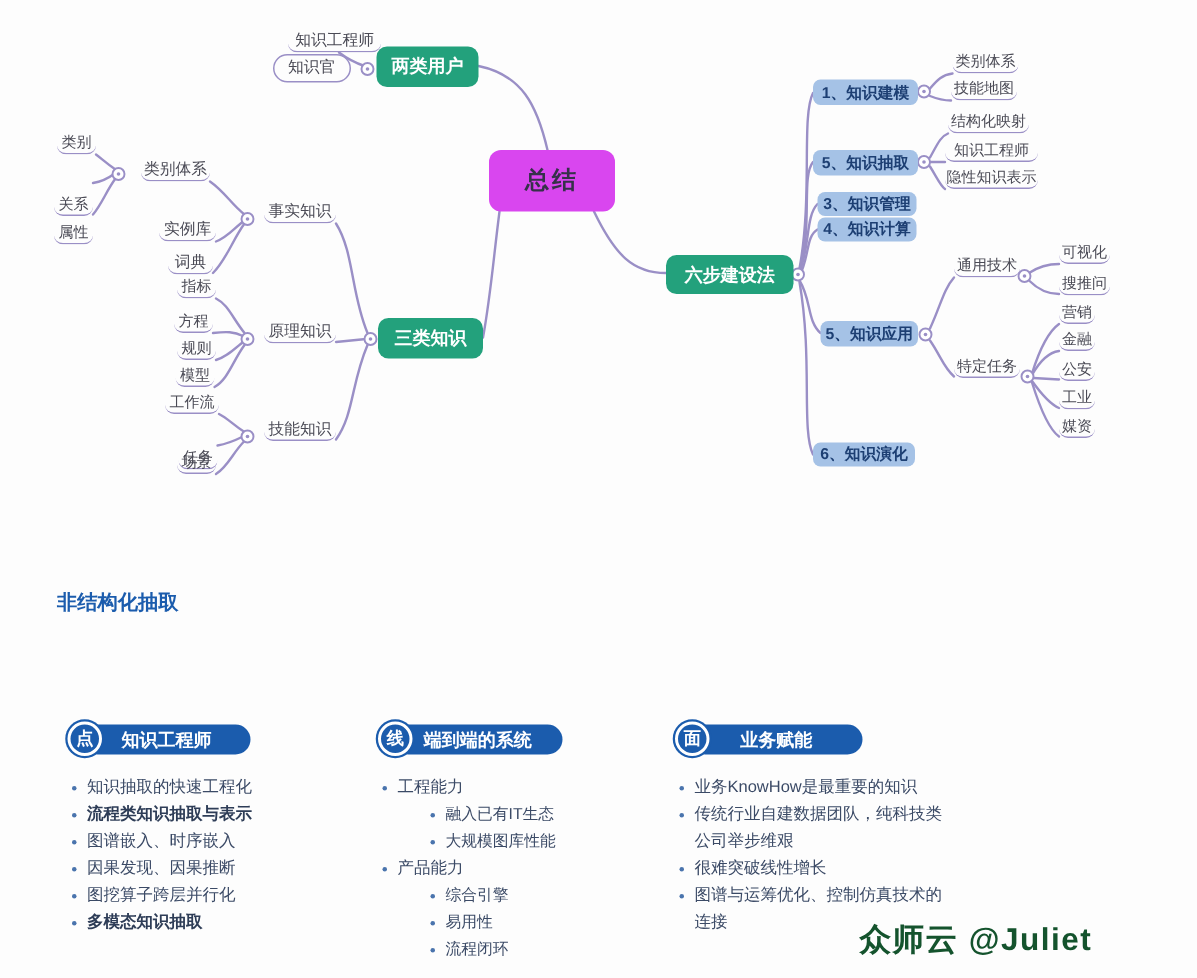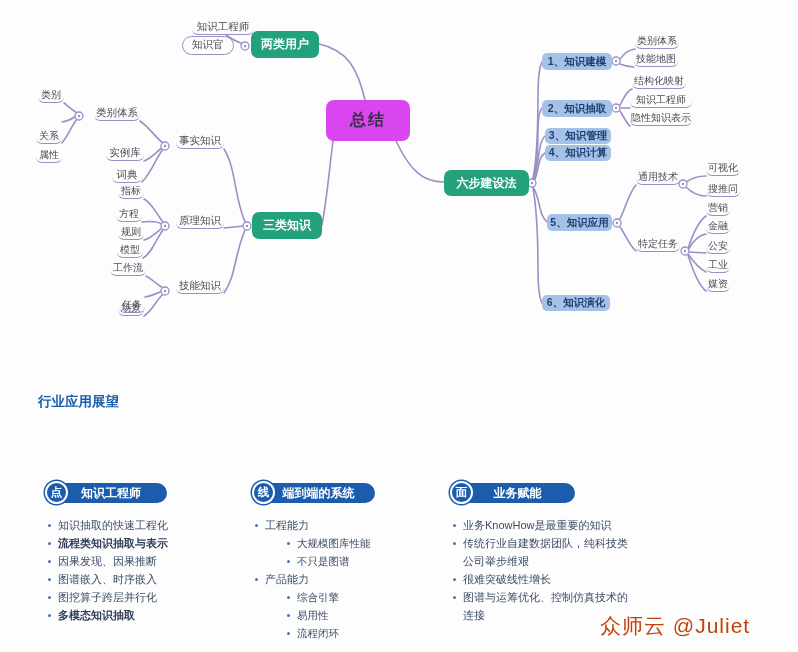--- a/index.html
+++ b/index.html
@@ -25,22 +25,22 @@
         color:#fff;font-weight:bold;font-size:12px;text-align:center;line-height:20px;}
   .badge{position:absolute;left:0;top:0;width:19px;height:19px;border-radius:50%;background:#1b5cad;
          color:#fff;font-weight:bold;font-size:11.5px;display:flex;align-items:center;justify-content:center;
          border:2px solid #fff;box-shadow:0 0 0 1.5px #1b5cad;}
   ul.bullets{list-style:none;margin:11px 0 0 0;padding:0;}
   ul.bullets li{position:relative;padding-left:13px;font-size:11px;line-height:18px;color:#3b4a66;}
   ul.bullets li::before{content:"";position:absolute;left:3px;top:8px;width:3px;height:3px;border-radius:50%;
          background:#4a74ad;}
   ul.bullets li.lvl2{margin-left:32px;font-size:10.5px;}
   ul.bullets li.bold{font-weight:bold;color:#2e3d57;}
-  .watermark{position:absolute;left:573px;top:612px;font-size:21px;font-weight:normal;color:#c2410c;
-         letter-spacing:1px;margin-left:27px;}
+  .watermark{position:absolute;left:573px;top:612px;font-size:21px;font-weight:bold;color:#14532d;
+         letter-spacing:1px;}
 </style>
 </head>
 <body>
 
 <div class="canvas">
 
   <svg class="wires" viewBox="0 0 798 652">
     <g stroke="#9a8fc6" stroke-width="1.6" fill="none" stroke-linecap="round">
 
       <path d="M 319,44 C 348,50 358,70 365,100"></path>
@@ -146,21 +146,21 @@
   <span class="leaf sm" style="left:116px;top:207px;width:26px;">方程</span>
   <span class="leaf sm" style="left:118px;top:225px;width:26px;">规则</span>
   <span class="leaf sm" style="left:117px;top:243px;width:26px;">模型</span>
 
   <span class="leaf" style="left:176px;top:279px;width:48px;">技能知识</span>
   <span class="leaf sm" style="left:110px;top:261px;width:36px;">工作流</span>
   <span class="leaf sm" style="left:119px;top:282px;width:26px;margin-top:16px;">任务</span>
   <span class="leaf sm" style="left:118px;top:301px;width:26px;">场景</span>
 
   <div class="node box-blue" style="left:542px;top:53px;width:70px;height:17px;">1、知识建模</div>
-  <div class="node box-blue" style="left:542px;top:100px;width:70px;height:17px;">2、知识抽取</div>
+  <div class="node box-blue" style="left:542px;top:100px;width:70px;height:17px;">5、知识抽取</div>
   <div class="node box-blue" style="left:545px;top:128px;width:66px;height:16px;">3、知识管理</div>
   <div class="node box-blue" style="left:545px;top:145px;width:66px;height:16px;">4、知识计算</div>
   <div class="node box-blue" style="left:547px;top:214px;width:65px;height:17px;">5、知识应用</div>
   <div class="node box-blue" style="left:542px;top:295px;width:68px;height:16px;">6、知识演化</div>
 
   <span class="leaf sm" style="left:635px;top:34px;width:44px;">类别体系</span>
   <span class="leaf sm" style="left:634px;top:52px;width:44px;">技能地图</span>
 
   <span class="leaf sm" style="left:632px;top:74px;width:54px;">结构化映射</span>
   <span class="leaf sm" style="left:630px;top:93px;width:62px;">知识工程师</span>
@@ -169,46 +169,46 @@
   <span class="leaf sm" style="left:636px;top:170px;width:44px;">通用技术</span>
   <span class="leaf sm" style="left:706px;top:161px;width:34px;">可视化</span>
   <span class="leaf sm" style="left:706px;top:182px;width:34px;">搜推问</span>
   <span class="leaf sm" style="left:636px;top:237px;width:44px;">特定任务</span>
   <span class="leaf sm" style="left:706px;top:201px;width:24px;">营销</span>
   <span class="leaf sm" style="left:706px;top:219px;width:24px;">金融</span>
   <span class="leaf sm" style="left:706px;top:239px;width:24px;">公安</span>
   <span class="leaf sm" style="left:706px;top:258px;width:24px;">工业</span>
   <span class="leaf sm" style="left:706px;top:277px;width:24px;">媒资</span>
 
-  <div class="section-title">行业应用展望</div>
+  <div class="section-title">非结构化抽取</div>
 
   <div class="col" style="left:45px;width:196px;">
     <div class="col-header">
       <span class="pill" style="width:112px;">知识工程师</span>
       <span class="badge">点</span>
     </div>
     <ul class="bullets">
       <li>知识抽取的快速工程化</li>
       <li class="bold">流程类知识抽取与表示</li>
+      <li>图谱嵌入、时序嵌入</li>
       <li>因果发现、因果推断</li>
-      <li>图谱嵌入、时序嵌入</li>
       <li>图挖算子跨层并行化</li>
       <li class="bold">多模态知识抽取</li>
     </ul>
   </div>
 
   <div class="col" style="left:252px;width:190px;">
     <div class="col-header">
       <span class="pill" style="width:113px;">端到端的系统</span>
       <span class="badge">线</span>
     </div>
     <ul class="bullets">
       <li>工程能力</li>
+      <li class="lvl2">融入已有IT生态</li>
       <li class="lvl2">大规模图库性能</li>
-      <li class="lvl2">不只是图谱</li>
       <li>产品能力</li>
       <li class="lvl2">综合引擎</li>
       <li class="lvl2">易用性</li>
       <li class="lvl2">流程闭环</li>
     </ul>
   </div>
 
   <div class="col" style="left:450px;width:188px;">
     <div class="col-header">
       <span class="pill" style="width:115px;">业务赋能</span>

